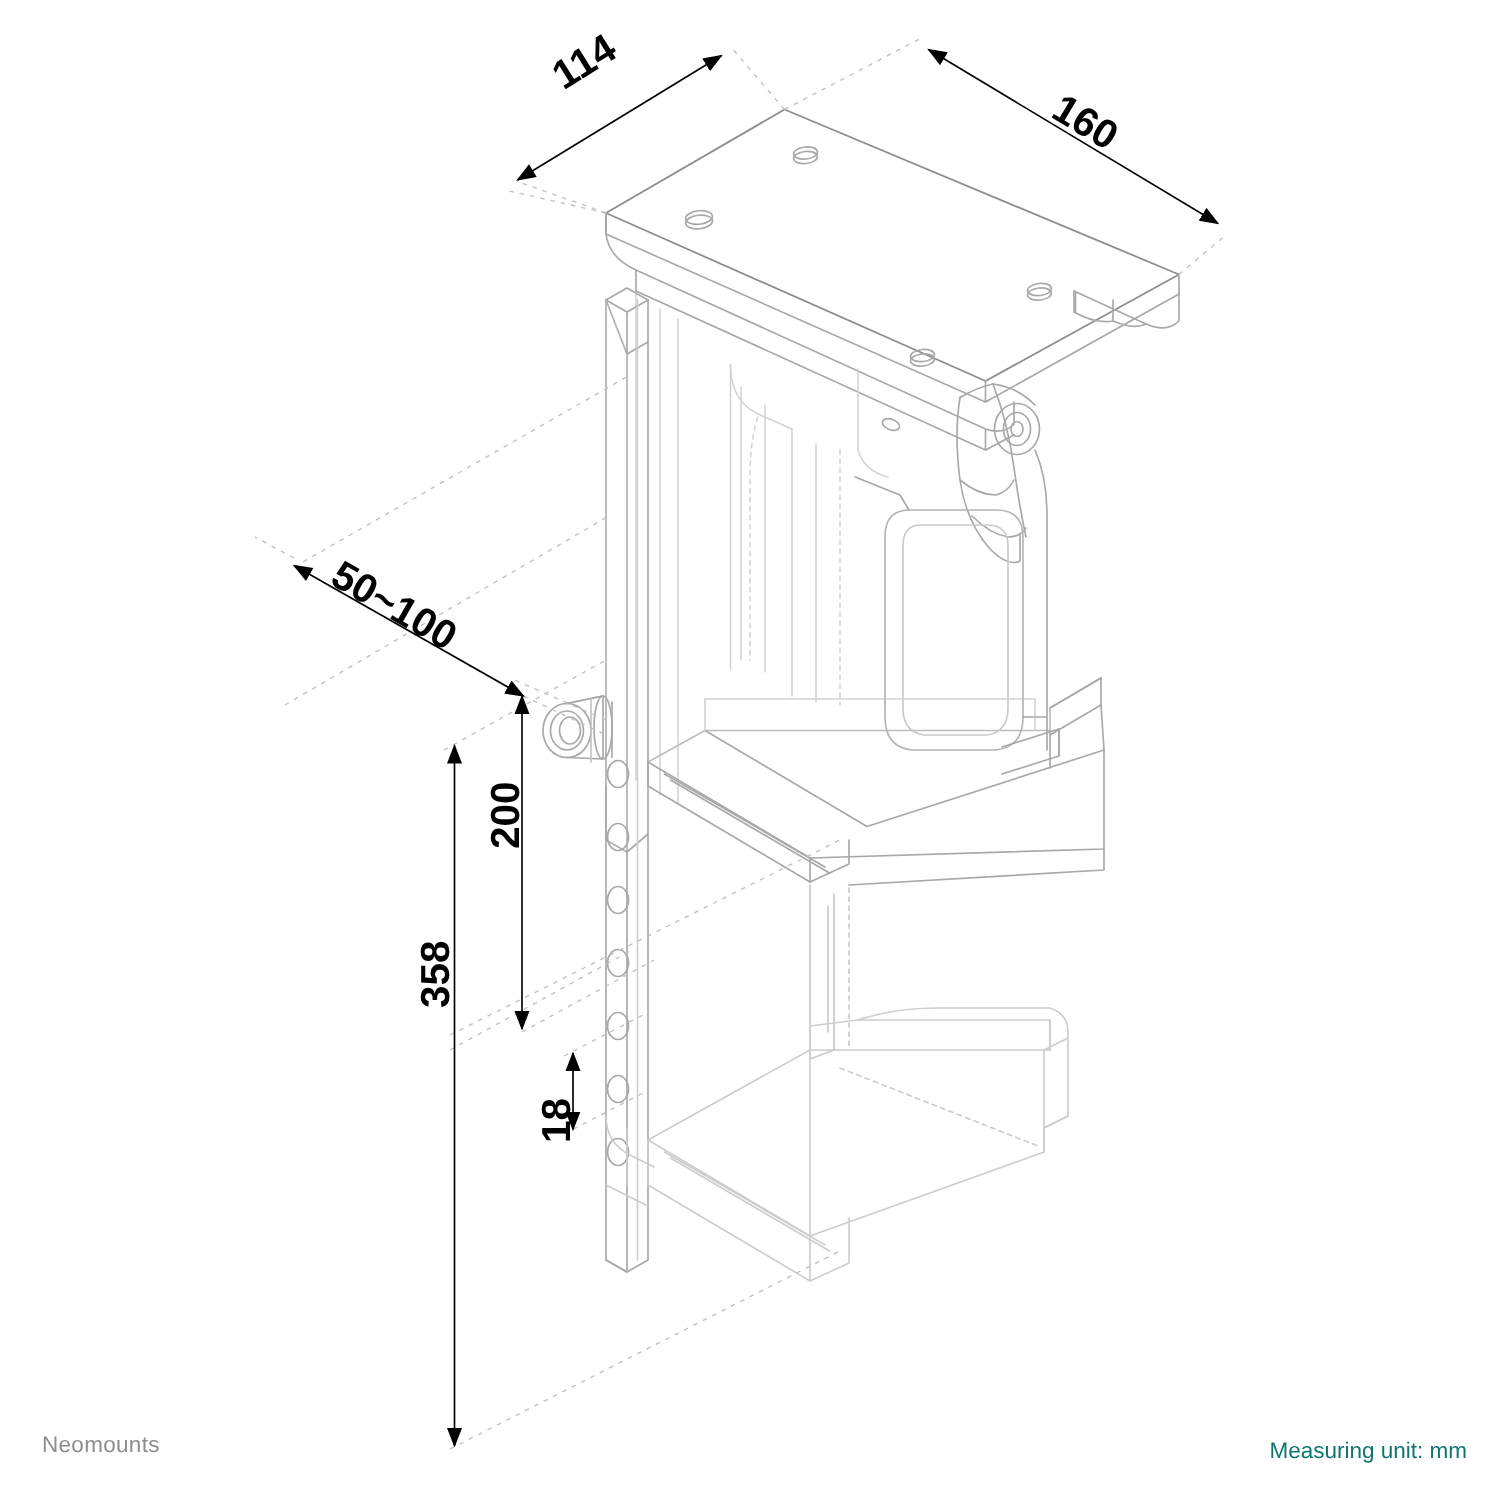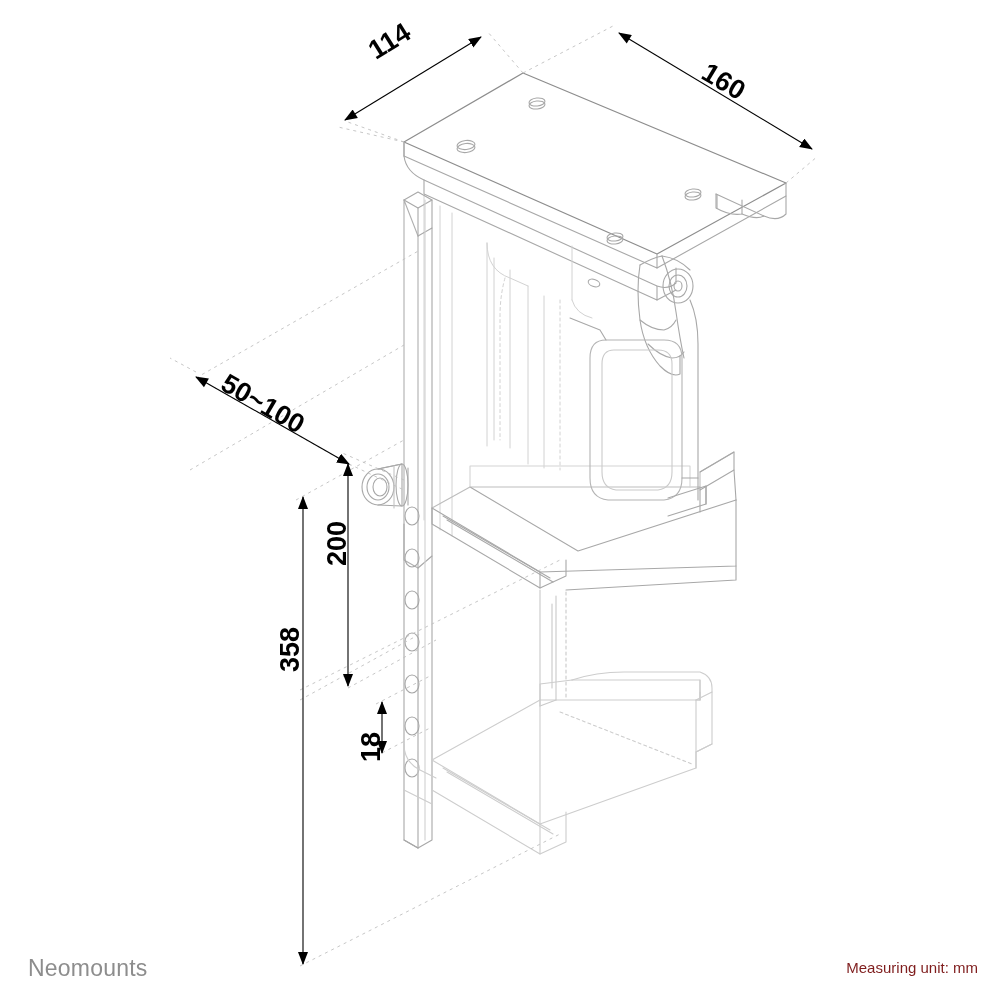--- a/index.html
+++ b/index.html
@@ -21,32 +21,32 @@
     position: absolute;
     left: 0;
     top: 0;
     width: 1004px;
     height: 1004px;
   }
   .brand {
     position: absolute;
     left: 28px;
     top: 955px;
-    font-size: 23px;
+    font-size: 15px;
     letter-spacing: 0.2px;
     color: #8d8d8d;
     font-family: "Liberation Sans", sans-serif;
     white-space: nowrap;
   }
   .unit-note {
     position: absolute;
     right: 26px;
     top: 959px;
     font-size: 15px;
-    color: #7f1d1d;
+    color: #0f766e;
     font-family: "Liberation Sans", sans-serif;
     white-space: nowrap;
   }
   .dim-label {
     position: absolute;
     font-family: "Liberation Sans", sans-serif;
     font-weight: bold;
     font-size: 27px;
     color: #000000;
     white-space: nowrap;

